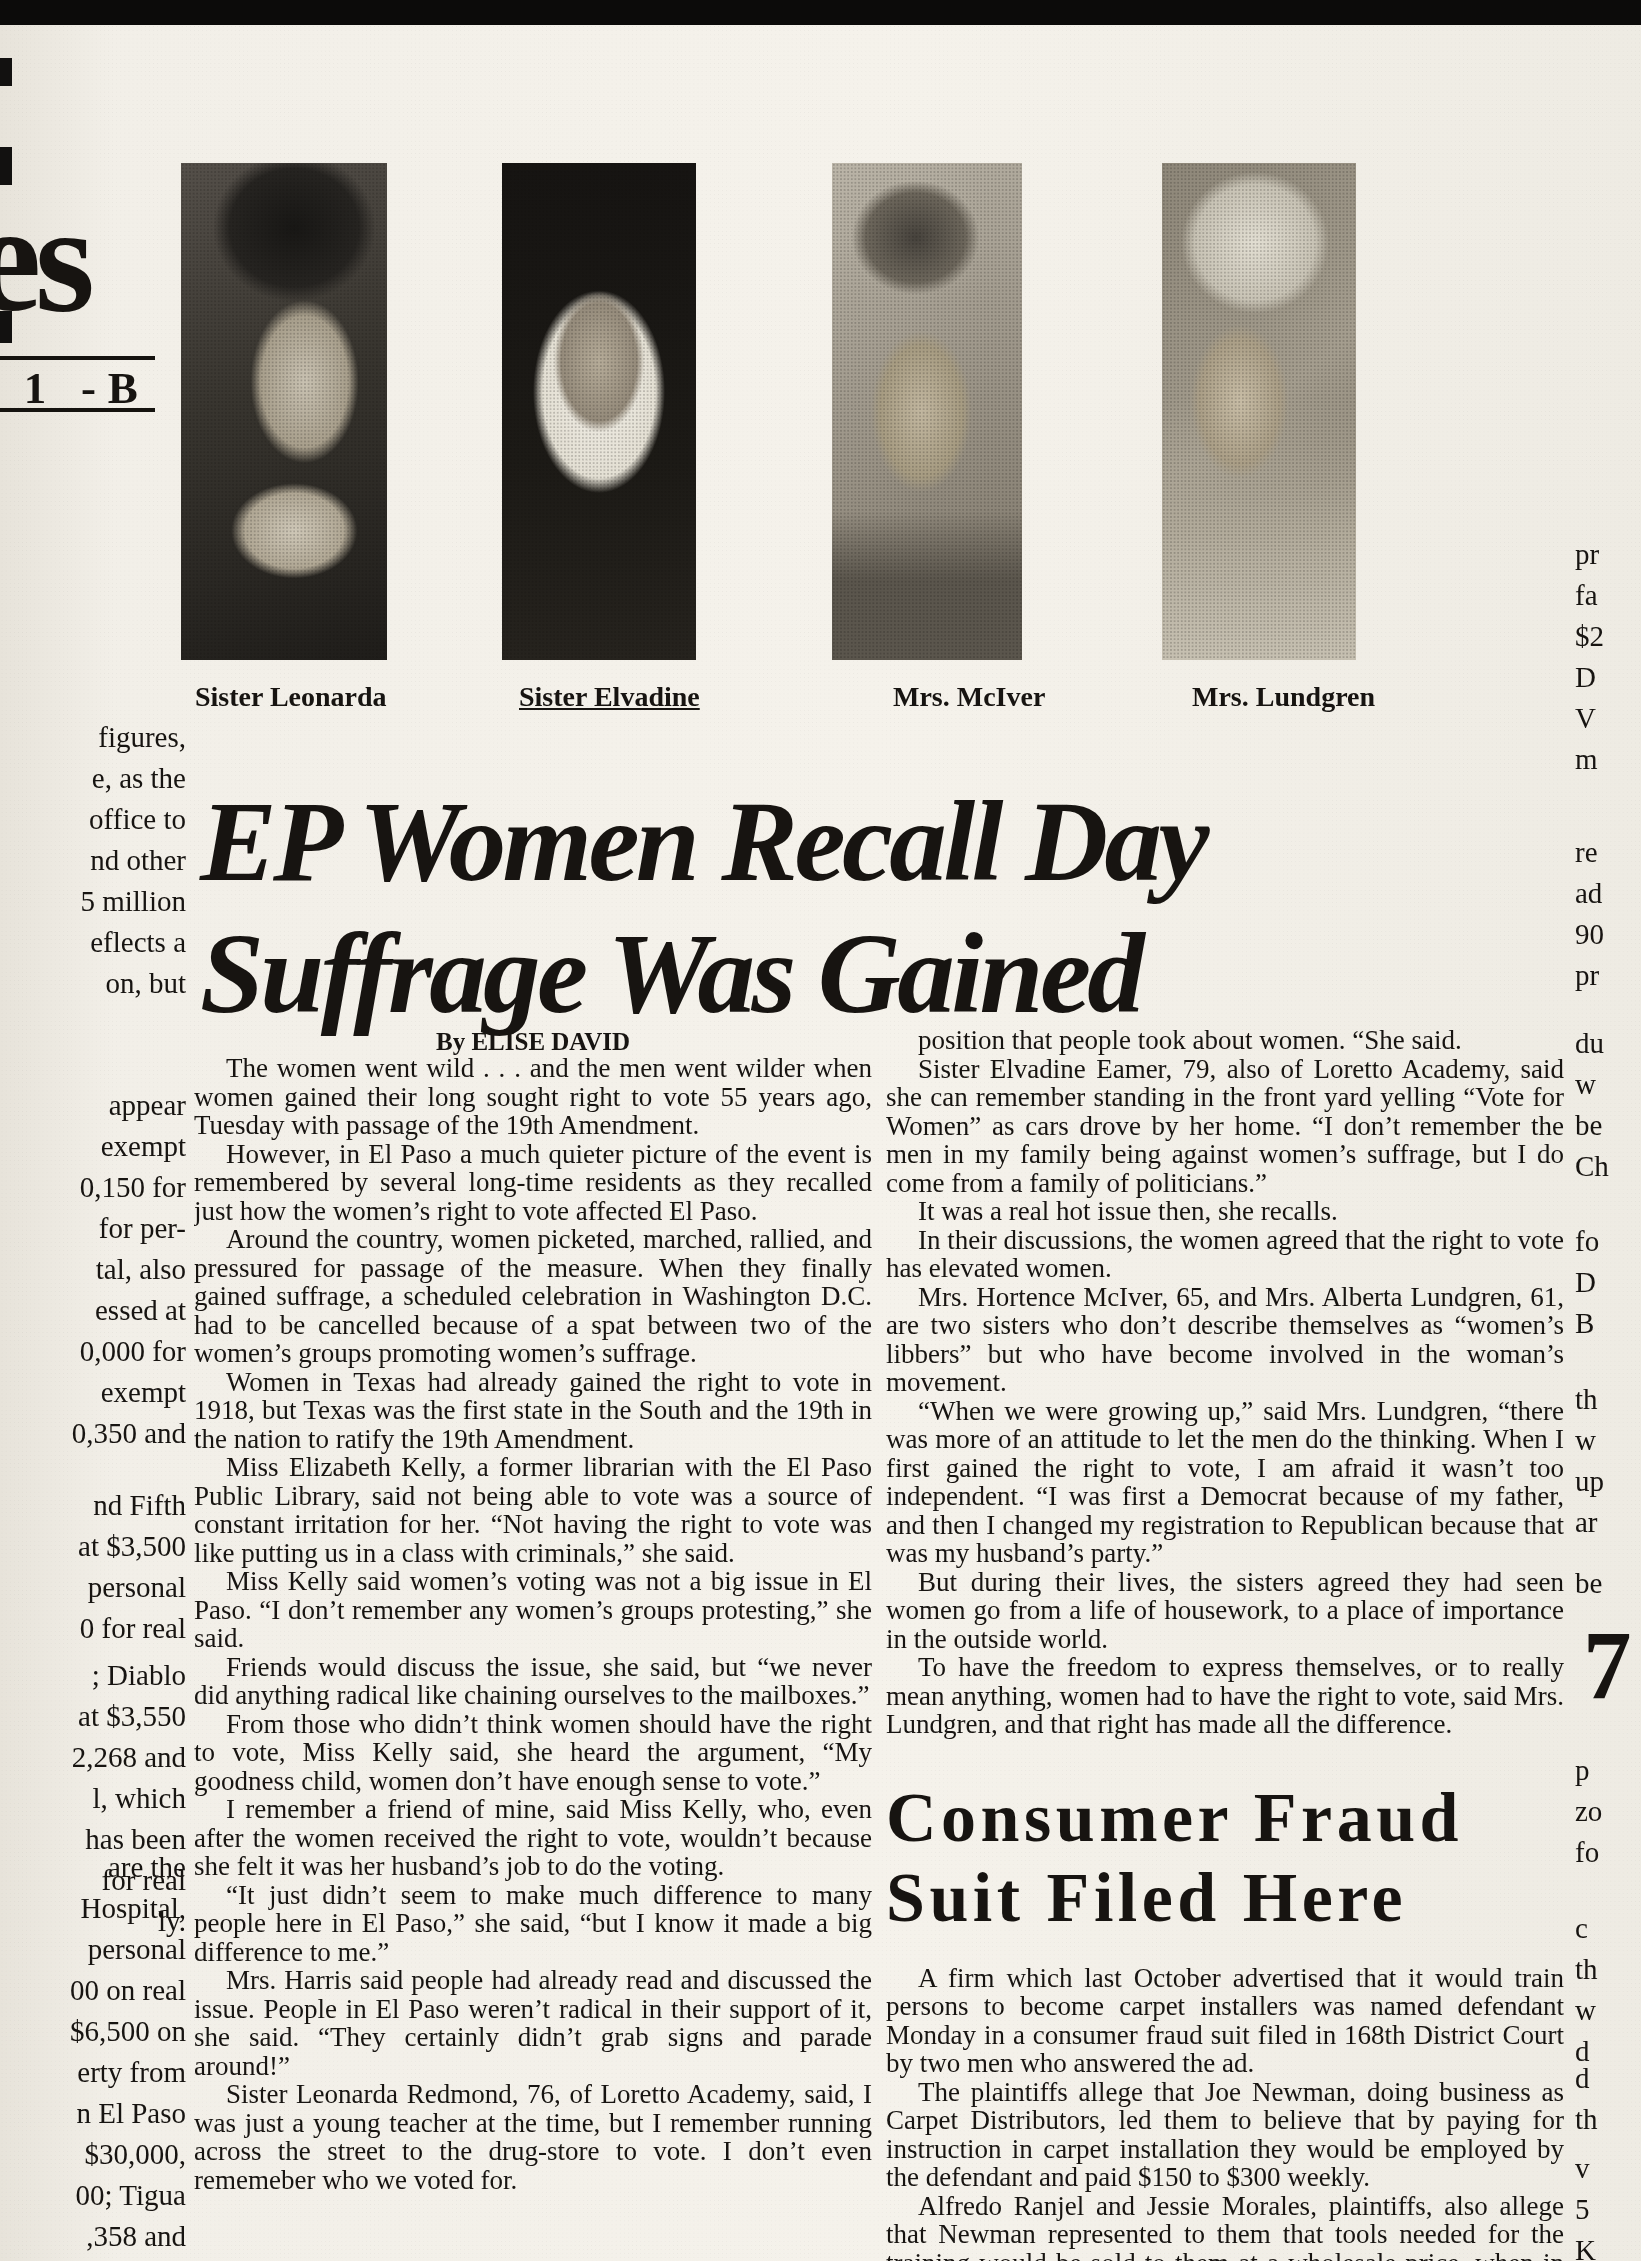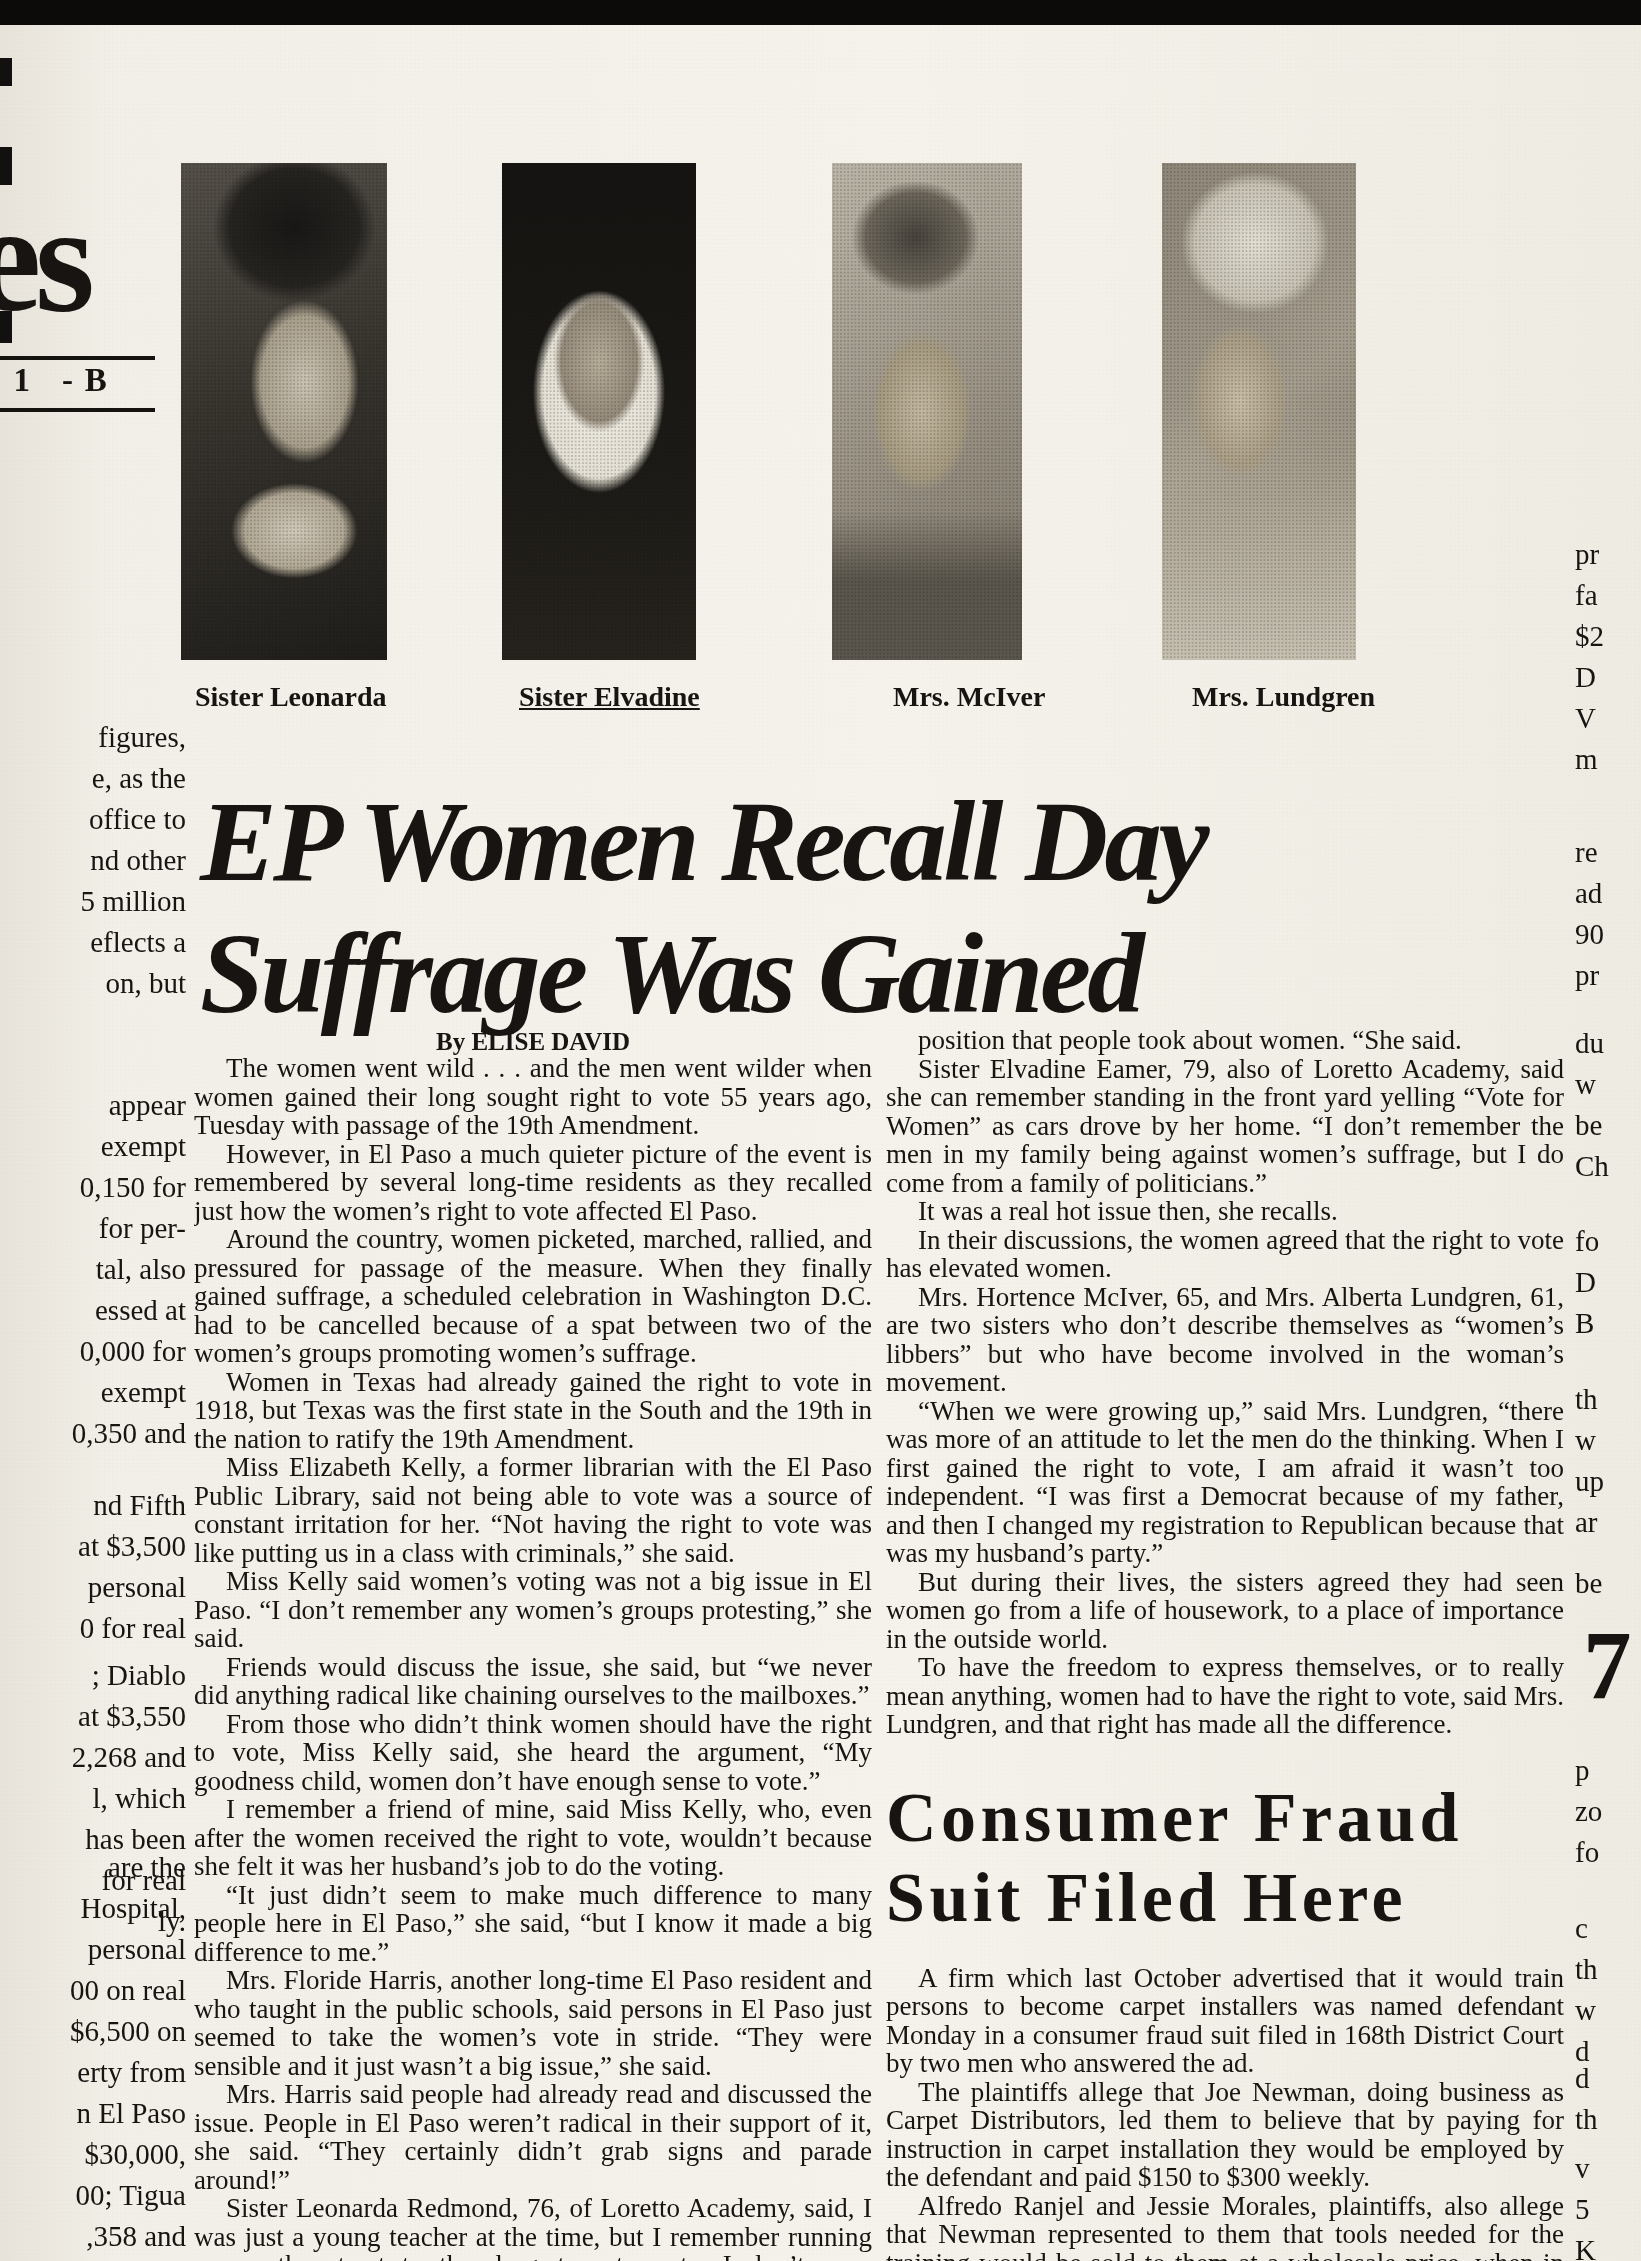--- a/index.html
+++ b/index.html
@@ -13,22 +13,22 @@
     background-image:radial-gradient(rgba(25,22,18,.06) 0.6px,transparent 0.7px);
     background-size:4.1px 4.1px;opacity:.8;
   }
   .strip{position:absolute;background:#0c0b0a;}
   #top-strip{left:0;top:0;width:1641px;height:25px;}
   .edge-scrap{position:absolute;left:0;width:11.8px;background:#121110;}
   .rule{position:absolute;background:#15130f;}
   
   #masthead-frag{position:absolute;left:-27px;top:190px;font-size:154px;font-weight:900;
     letter-spacing:-6.3px;line-height:136px;}
-  #page-label{position:absolute;left:13.6px;top:362px;width:136px;text-align:left;
-    font-size:33px;font-weight:bold;letter-spacing:11.8px;}
+  #page-label{position:absolute;left:13.6px;top:362px;width:136px;text-align:right;
+    font-size:45px;font-weight:bold;letter-spacing:11.8px;}
   
   .photo{position:absolute;top:163px;height:497px;overflow:hidden;background:#8f897c;}
   .photo::before{content:"";position:absolute;inset:0;z-index:5;
     background-image:radial-gradient(rgba(15,13,10,.20) 0.8px,transparent 0.9px);
     background-size:3.6px 3.6px;}
   #photo-1{left:181px;width:206px;background:
     radial-gradient(ellipse 90px 68px at 55% 74%, #cfc8b8 0%, #b0a794 55%, rgba(0,0,0,0) 70%),
     radial-gradient(ellipse 75px 113px at 60% 44%, #c9c2b2 0%, #a89f8c 58%, rgba(0,0,0,0) 72%),
     radial-gradient(ellipse 104px 95px at 55% 13%, #181715 0%, #262421 62%, rgba(0,0,0,0) 78%),
     linear-gradient(160deg,#55504a 0%,#38352f 45%,#1f1d1a 100%);}
@@ -103,21 +103,20 @@
       <p>The women went wild . . . and the men went wilder when women gained their long sought right to vote 55 years ago, Tuesday with passage of the 19th Amendment.</p>
       <p>However, in El Paso a much quieter picture of the event is remembered by several long-time residents as they recalled just how the women’s right to vote affected El Paso.</p>
       <p>Around the country, women picketed, marched, rallied, and pressured for passage of the measure. When they finally gained suffrage, a scheduled celebration in Washington D.C. had to be cancelled because of a spat between two of the women’s groups promoting women’s suffrage.</p>
       <p>Women in Texas had already gained the right to vote in 1918, but Texas was the first state in the South and the 19th in the nation to ratify the 19th Amendment.</p>
       <p>Miss Elizabeth Kelly, a former librarian with the El Paso Public Library, said not being able to vote was a source of constant irritation for her. “Not having the right to vote was like putting us in a class with criminals,” she said.</p>
       <p>Miss Kelly said women’s voting was not a big issue in El Paso. “I don’t remember any women’s groups protesting,” she said.</p>
       <p>Friends would discuss the issue, she said, but “we never did anything radical like chaining ourselves to the mailboxes.”</p>
       <p>From those who didn’t think women should have the right to vote, Miss Kelly said, she heard the argument, “My goodness child, women don’t have enough sense to vote.”</p>
       <p>I remember a friend of mine, said Miss Kelly, who, even after the women received the right to vote, wouldn’t because she felt it was her husband’s job to do the voting.</p>
       <p>“It just didn’t seem to make much difference to many people here in El Paso,” she said, “but I know it made a big difference to me.”</p>
-      <p>Mrs. Floride Harris, another long-time El Paso resident and who taught in the public schools, said persons in El Paso just seemed to take the women’s vote in stride. “They were sensible and it just wasn’t a big issue,” she said.</p>
       <p>Mrs. Harris said people had already read and discussed the issue. People in El Paso weren’t radical in their support of it, she said. “They certainly didn’t grab signs and parade around!”</p>
       <p>Sister Leonarda Redmond, 76, of Loretto Academy, said, I was just a young teacher at the time, but I remember running across the street to the drug-store to vote. I don’t even rememeber who we voted for.</p>
     </div>
 
   <div id="col-2" class="col">
     <div>
         <p>position that people took about women. “She said.</p>
         <p>Sister Elvadine Eamer, 79, also of Loretto Academy, said she can remember standing in the front yard yelling “Vote for Women” as cars drove by her home. “I don’t remember the men in my family being against women’s suffrage, but I do come from a family of politicians.”</p>
         <p>It was a real hot issue then, she recalls.</p>
         <p>In their discussions, the women agreed that the right to vote has elevated women.</p>

